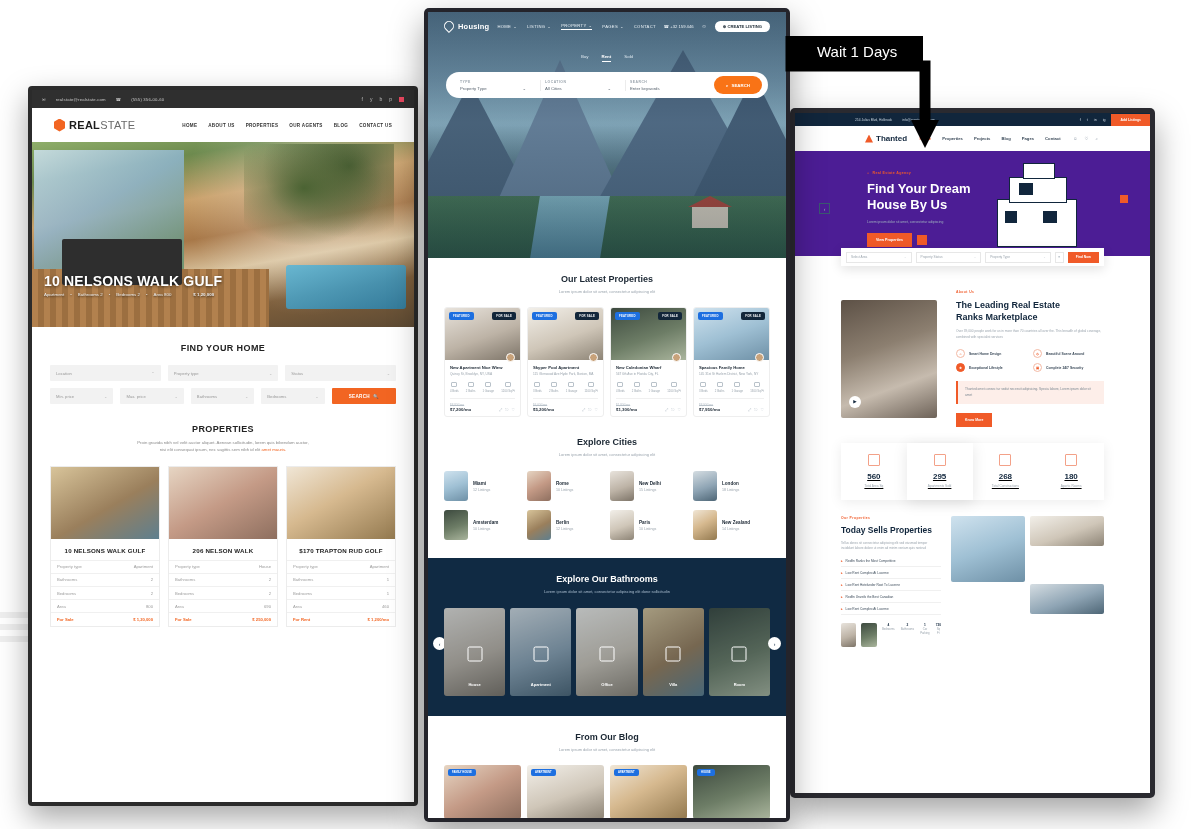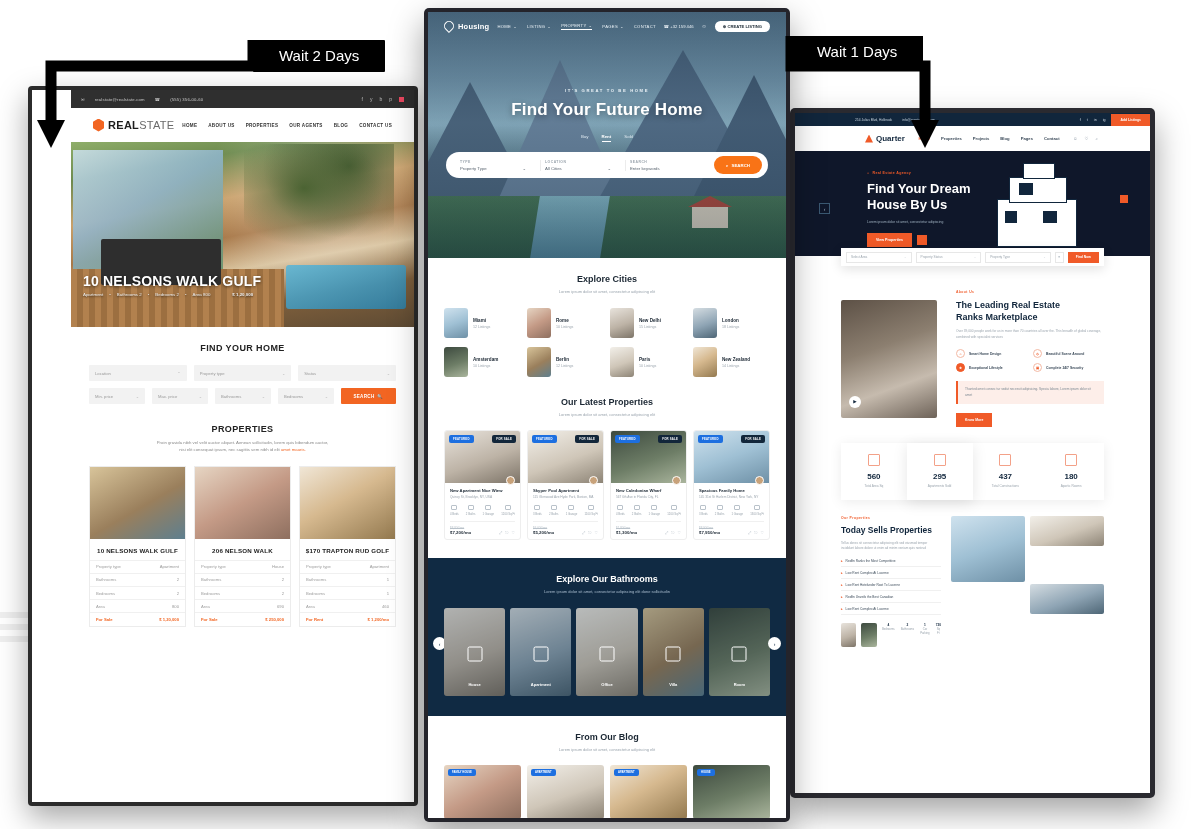--- a/index.html
+++ b/index.html
@@ -33,21 +33,21 @@
   #callout2 { left: 791px; top: 36px; }
 
   
   #screen1 {
     left: 28px; top: 86px; width: 390px; height: 720px;
     background: #2b2b2b; border-radius: 4px; z-index: 10;
     box-shadow: 0 12px 30px rgba(0,0,0,.35);
     padding: 0; overflow: hidden;
   }
   #screen1 .page { position:absolute; left:4px; top:4px; width:382px; height:712px;
-      background:#fff; overflow:hidden;padding-left:39px; }
+      background:#fff; overflow:hidden; }
 
   .rs-topbar { height: 18px; background: #2f2f2f; display:flex;
       align-items:center; justify-content:space-between; padding: 0 10px; }
   .rs-topbar .l, .rs-topbar .r { display:flex; align-items:center; gap:10px; }
   .rs-topbar span { color:#c9c9c9; font-size:4.2px; letter-spacing:.2px; display:flex; gap:2px; align-items:center;}
   .rs-soc { display:flex; gap:7px; align-items:center; }
   .rs-soc i { color:#bdbdbd; font-size:5px; font-style:normal; }
   .rs-soc i.pin { background:#e8475f; color:#fff; width:5px; height:5px; display:block; }
 
   .rs-nav { height: 34px; background:#fff; display:flex; align-items:center;
@@ -255,21 +255,21 @@
       justify-content:space-between; padding:0 52px 0 70px; }
   .qt-brand { display:flex; align-items:center; gap:3px; }
   .qt-brand .mk { width:8px; height:8px; background:#f05a28;
       clip-path: polygon(50% 0,100% 100%,0 100%); }
   .qt-brand .nm { font-size:8px; font-weight:700; color:#11263c; }
   .qt-links { display:flex; gap:11px; }
   .qt-links a { font-size:4.2px; color:#3b4a59; text-decoration:none; font-weight:600; }
   .qt-links a.on { color:#f05a28; }
   .qt-ico { display:flex; gap:7px; color:#8a97a4; font-size:4.4px; }
 
-  .qt-hero { height:105px; background:#0f172a; position:relative; overflow:hidden; }
+  .qt-hero { height:105px; background:#4c1d95; position:relative; overflow:hidden; }
   .qt-hero .pat { position:absolute; left:24px; top:12px; width:90px; height:80px;
       background-image: radial-gradient(#2c4963 .7px, transparent .7px);
       background-size:6px 6px; opacity:.9; }
   .qt-hero .txt { position:absolute; left:72px; top:20px; width:150px; }
   .qt-hero .kick { color:#f05a28; font-size:3.6px; font-weight:700; letter-spacing:.3px;
       display:flex; gap:3px; align-items:center; }
   .qt-hero .h1 { color:#fff; font-size:13px; font-weight:700; line-height:1.25; margin-top:6px; }
   .qt-hero .p { color:#9fb0bf; font-size:3.4px; margin-top:6px; }
   .qt-hero .btns { display:flex; gap:5px; align-items:center; margin-top:9px; }
   .qt-hero .b1 { background:#f05a28; color:#fff; font-size:3.6px; font-weight:700; padding:5px 9px; }
@@ -311,21 +311,21 @@
   .qt-feat .ic { width:9px; height:9px; border:1px solid #f3b9a4; border-radius:50%;
       display:flex; align-items:center; justify-content:center; font-size:3.4px; color:#f05a28; }
   .qt-feat.fill .ic { background:#f05a28; color:#fff; border-color:#f05a28; }
   .qt-quote { margin-top:9px; background:#fdeee9; border-left:2px solid #f05a28;
       padding:6px 7px; font-size:3.2px; color:#7d8993; line-height:1.7; }
   .qt-more { margin-top:9px; background:#f05a28; color:#fff; font-size:3.4px; font-weight:700;
       display:inline-block; padding:5px 9px; }
 
   .qt-stats { margin:16px 46px 0; background:#fff; display:flex;
       box-shadow:0 2px 12px rgba(0,0,0,.08); }
-  .qt-stat { flex:1; text-align:center; padding:11px 3px 12px; }
+  .qt-stat { flex:1; text-align:center; padding:11px 3px 12px;text-decoration:underline; }
   .qt-stat.hl { box-shadow:0 3px 14px rgba(0,0,0,.10); position:relative; z-index:2; }
   .qt-stat .ic { width:12px; height:12px; margin:0 auto 6px; border:1.2px solid #f3a188; border-radius:1px; }
   .qt-stat .nu { font-size:8px; font-weight:700; color:#11263c; }
   .qt-stat .lb { font-size:3.2px; color:#9aa4ad; margin-top:3px; }
 
   .qt-today { display:flex; gap:10px; padding:16px 46px 0; }
   .qt-today .body { width:100px; }
   .qt-today .kick { color:#f05a28; font-size:3.4px; font-weight:700; letter-spacing:.4px; }
   .qt-today h3 { font-size:8.5px; color:#11263c; margin-top:5px; }
   .qt-today .p { font-size:3.1px; color:#9aa4ad; margin-top:6px; line-height:1.7; }
@@ -574,21 +574,21 @@
           <i>t</i>
           <i>in</i>
           <i>ig</i>
           <div class="cta">Add Listings</div>
         </div>
       </div>
 
       <div class="qt-nav">
         <div class="qt-brand">
           <div class="mk"></div>
-          <div class="nm">Quarter</div>
+          <div class="nm">Thanted</div>
         </div>
         <div class="qt-links">
           <a class="on">Home</a>
           <a>Properties</a>
           <a>Projects</a>
           <a>Blog</a>
           <a>Pages</a>
           <a>Contact</a>
         </div>
         <div class="qt-ico">
@@ -686,21 +686,21 @@
           <div class="nu">560</div>
           <div class="lb">Total Area Sq</div>
         </div>
         <div class="qt-stat hl">
           <div class="ic"></div>
           <div class="nu">295</div>
           <div class="lb">Apartments Sold</div>
         </div>
         <div class="qt-stat">
           <div class="ic"></div>
-          <div class="nu">437</div>
+          <div class="nu">268</div>
           <div class="lb">Total Constructions</div>
         </div>
         <div class="qt-stat">
           <div class="ic"></div>
           <div class="nu">180</div>
           <div class="lb">Apartic Rooms</div>
         </div>
       </div>
 
       <div class="qt-today">
@@ -796,24 +796,20 @@
               <span>+32 159 446</span>
             </div>
             <span style="color:#eaf1f6;font-size:5px">☺</span>
             <div class="pill">
               <span>⊕</span>
               <span>CREATE LISTING</span>
             </div>
           </div>
         </div>
 
-        <div class="hs-heroTxt">
-          <div class="kicker">IT'S GREAT TO BE HOME</div>
-          <div class="h1">Find Your Future Home</div>
-        </div>
 
         <div class="hs-tabs">
           <span>Buy</span>
           <span class="on">Rent</span>
           <span>Sold</span>
         </div>
 
         <div class="hs-search">
           <div class="cell">
             <div class="lb">TYPE</div>
@@ -832,20 +828,192 @@
           <div class="cell">
             <div class="lb">SEARCH</div>
             <div class="vl">
                 <span>Enter keywords</span>
               </div>
           </div>
           <div class="go">
             <span>⌕</span>
             <span>SEARCH</span>
           </div>
+        </div>
+      </div>
+
+      <div class="hs-sec">
+        <div class="hs-h2">Our Latest Properties</div>
+        <div class="hs-p">Lorem ipsum dolor sit amet, consectetur adipiscing elit</div>
+        <div class="hs-props">
+
+          <div class="hs-prop">
+            <div class="im ph-e">
+              <div class="tagL">FEATURED</div>
+              <div class="tagR">FOR SALE</div>
+            </div>
+            <div class="bd">
+              <div class="av"></div>
+              <div class="t">New Apartment Nice Wiew</div>
+              <div class="ad">Quincy St, Brooklyn, NY, USA</div>
+              <div class="sp">
+                <div>
+                    <div class="ic"></div>
+                    <div class="lb">4 Beds</div>
+                  </div>
+                <div>
+                    <div class="ic"></div>
+                    <div class="lb">2 Baths</div>
+                  </div>
+                <div>
+                    <div class="ic"></div>
+                    <div class="lb">1 Garage</div>
+                  </div>
+                <div>
+                    <div class="ic"></div>
+                    <div class="lb">1200 Sq Ft</div>
+                  </div>
+              </div>
+              <div class="ft">
+                <div>
+                    <div class="old">$8,800/mo</div>
+                    <div class="new">$7,200/mo</div>
+                  </div>
+                <div class="ics">
+                    <span>⤢</span>
+                    <span>⎋</span>
+                    <span>♡</span>
+                  </div>
+              </div>
+            </div>
+          </div>
+
+          <div class="hs-prop">
+            <div class="im ph-h">
+              <div class="tagL">FEATURED</div>
+              <div class="tagR">FOR SALE</div>
+            </div>
+            <div class="bd">
+              <div class="av"></div>
+              <div class="t">Skyper Pool Apartment</div>
+              <div class="ad">115 Glenwood Ave Hyde Park, Boston, MA</div>
+              <div class="sp">
+                <div>
+                    <div class="ic"></div>
+                    <div class="lb">3 Beds</div>
+                  </div>
+                <div>
+                    <div class="ic"></div>
+                    <div class="lb">2 Baths</div>
+                  </div>
+                <div>
+                    <div class="ic"></div>
+                    <div class="lb">1 Garage</div>
+                  </div>
+                <div>
+                    <div class="ic"></div>
+                    <div class="lb">1100 Sq Ft</div>
+                  </div>
+              </div>
+              <div class="ft">
+                <div>
+                    <div class="old">$6,600/mo</div>
+                    <div class="new">$5,200/mo</div>
+                  </div>
+                <div class="ics">
+                    <span>⤢</span>
+                    <span>⎋</span>
+                    <span>♡</span>
+                  </div>
+              </div>
+            </div>
+          </div>
+
+          <div class="hs-prop">
+            <div class="im ph-g">
+              <div class="tagL">FEATURED</div>
+              <div class="tagR">FOR SALE</div>
+            </div>
+            <div class="bd">
+              <div class="av"></div>
+              <div class="t">New Caledonian Wharf</div>
+              <div class="ad">567 6th Ave in Florida City, FL</div>
+              <div class="sp">
+                <div>
+                    <div class="ic"></div>
+                    <div class="lb">4 Beds</div>
+                  </div>
+                <div>
+                    <div class="ic"></div>
+                    <div class="lb">2 Baths</div>
+                  </div>
+                <div>
+                    <div class="ic"></div>
+                    <div class="lb">1 Garage</div>
+                  </div>
+                <div>
+                    <div class="ic"></div>
+                    <div class="lb">1200 Sq Ft</div>
+                  </div>
+              </div>
+              <div class="ft">
+                <div>
+                    <div class="old">$1,800/mo</div>
+                    <div class="new">$1,300/mo</div>
+                  </div>
+                <div class="ics">
+                    <span>⤢</span>
+                    <span>⎋</span>
+                    <span>♡</span>
+                  </div>
+              </div>
+            </div>
+          </div>
+
+          <div class="hs-prop">
+            <div class="im ph-d">
+              <div class="tagL">FEATURED</div>
+              <div class="tagR">FOR SALE</div>
+            </div>
+            <div class="bd">
+              <div class="av"></div>
+              <div class="t">Spacious Family Home</div>
+              <div class="ad">145 31st St Harlem District, New York, NY</div>
+              <div class="sp">
+                <div>
+                    <div class="ic"></div>
+                    <div class="lb">3 Beds</div>
+                  </div>
+                <div>
+                    <div class="ic"></div>
+                    <div class="lb">2 Baths</div>
+                  </div>
+                <div>
+                    <div class="ic"></div>
+                    <div class="lb">1 Garage</div>
+                  </div>
+                <div>
+                    <div class="ic"></div>
+                    <div class="lb">1300 Sq Ft</div>
+                  </div>
+              </div>
+              <div class="ft">
+                <div>
+                    <div class="old">$8,900/mo</div>
+                    <div class="new">$7,950/mo</div>
+                  </div>
+                <div class="ics">
+                    <span>⤢</span>
+                    <span>⎋</span>
+                    <span>♡</span>
+                  </div>
+              </div>
+            </div>
+          </div>
+
         </div>
       </div>
 
       <div class="hs-sec">
         <div class="hs-h2">Explore Cities</div>
         <div class="hs-p">Lorem ipsum dolor sit amet, consectetur adipiscing elit</div>
         <div class="hs-cities">
           <div class="hs-city">
               <div class="im ph-d"></div>
               <div>
@@ -898,192 +1066,20 @@
           <div class="hs-city">
               <div class="im ph-c"></div>
               <div>
                 <div class="nm">New Zealand</div>
                 <div class="ct">14 Listings</div>
               </div>
             </div>
         </div>
       </div>
 
-      <div class="hs-sec">
-        <div class="hs-h2">Our Latest Properties</div>
-        <div class="hs-p">Lorem ipsum dolor sit amet, consectetur adipiscing elit</div>
-        <div class="hs-props">
-
-          <div class="hs-prop">
-            <div class="im ph-e">
-              <div class="tagL">FEATURED</div>
-              <div class="tagR">FOR SALE</div>
-            </div>
-            <div class="bd">
-              <div class="av"></div>
-              <div class="t">New Apartment Nice Wiew</div>
-              <div class="ad">Quincy St, Brooklyn, NY, USA</div>
-              <div class="sp">
-                <div>
-                    <div class="ic"></div>
-                    <div class="lb">4 Beds</div>
-                  </div>
-                <div>
-                    <div class="ic"></div>
-                    <div class="lb">2 Baths</div>
-                  </div>
-                <div>
-                    <div class="ic"></div>
-                    <div class="lb">1 Garage</div>
-                  </div>
-                <div>
-                    <div class="ic"></div>
-                    <div class="lb">1200 Sq Ft</div>
-                  </div>
-              </div>
-              <div class="ft">
-                <div>
-                    <div class="old">$8,800/mo</div>
-                    <div class="new">$7,200/mo</div>
-                  </div>
-                <div class="ics">
-                    <span>⤢</span>
-                    <span>⎋</span>
-                    <span>♡</span>
-                  </div>
-              </div>
-            </div>
-          </div>
-
-          <div class="hs-prop">
-            <div class="im ph-h">
-              <div class="tagL">FEATURED</div>
-              <div class="tagR">FOR SALE</div>
-            </div>
-            <div class="bd">
-              <div class="av"></div>
-              <div class="t">Skyper Pool Apartment</div>
-              <div class="ad">115 Glenwood Ave Hyde Park, Boston, MA</div>
-              <div class="sp">
-                <div>
-                    <div class="ic"></div>
-                    <div class="lb">3 Beds</div>
-                  </div>
-                <div>
-                    <div class="ic"></div>
-                    <div class="lb">2 Baths</div>
-                  </div>
-                <div>
-                    <div class="ic"></div>
-                    <div class="lb">1 Garage</div>
-                  </div>
-                <div>
-                    <div class="ic"></div>
-                    <div class="lb">1100 Sq Ft</div>
-                  </div>
-              </div>
-              <div class="ft">
-                <div>
-                    <div class="old">$6,600/mo</div>
-                    <div class="new">$5,200/mo</div>
-                  </div>
-                <div class="ics">
-                    <span>⤢</span>
-                    <span>⎋</span>
-                    <span>♡</span>
-                  </div>
-              </div>
-            </div>
-          </div>
-
-          <div class="hs-prop">
-            <div class="im ph-g">
-              <div class="tagL">FEATURED</div>
-              <div class="tagR">FOR SALE</div>
-            </div>
-            <div class="bd">
-              <div class="av"></div>
-              <div class="t">New Caledonian Wharf</div>
-              <div class="ad">567 6th Ave in Florida City, FL</div>
-              <div class="sp">
-                <div>
-                    <div class="ic"></div>
-                    <div class="lb">4 Beds</div>
-                  </div>
-                <div>
-                    <div class="ic"></div>
-                    <div class="lb">2 Baths</div>
-                  </div>
-                <div>
-                    <div class="ic"></div>
-                    <div class="lb">1 Garage</div>
-                  </div>
-                <div>
-                    <div class="ic"></div>
-                    <div class="lb">1200 Sq Ft</div>
-                  </div>
-              </div>
-              <div class="ft">
-                <div>
-                    <div class="old">$1,800/mo</div>
-                    <div class="new">$1,300/mo</div>
-                  </div>
-                <div class="ics">
-                    <span>⤢</span>
-                    <span>⎋</span>
-                    <span>♡</span>
-                  </div>
-              </div>
-            </div>
-          </div>
-
-          <div class="hs-prop">
-            <div class="im ph-d">
-              <div class="tagL">FEATURED</div>
-              <div class="tagR">FOR SALE</div>
-            </div>
-            <div class="bd">
-              <div class="av"></div>
-              <div class="t">Spacious Family Home</div>
-              <div class="ad">145 31st St Harlem District, New York, NY</div>
-              <div class="sp">
-                <div>
-                    <div class="ic"></div>
-                    <div class="lb">3 Beds</div>
-                  </div>
-                <div>
-                    <div class="ic"></div>
-                    <div class="lb">2 Baths</div>
-                  </div>
-                <div>
-                    <div class="ic"></div>
-                    <div class="lb">1 Garage</div>
-                  </div>
-                <div>
-                    <div class="ic"></div>
-                    <div class="lb">1300 Sq Ft</div>
-                  </div>
-              </div>
-              <div class="ft">
-                <div>
-                    <div class="old">$8,900/mo</div>
-                    <div class="new">$7,950/mo</div>
-                  </div>
-                <div class="ics">
-                    <span>⤢</span>
-                    <span>⎋</span>
-                    <span>♡</span>
-                  </div>
-              </div>
-            </div>
-          </div>
-
-        </div>
-      </div>
-
       <div class="hs-dark">
         <div class="hs-h2">Explore Our Bathrooms</div>
         <div class="hs-p">Lorem ipsum dolor sit amet, consectetur adipiscing elit done sollicitudin</div>
         <div class="hs-cats">
           <div class="hs-arrow l">‹</div>
           <div class="hs-cat ph-e">
               <div class="ov"></div>
               <div class="ic"></div>
               <div class="lb">House</div>
             </div>
@@ -1154,27 +1150,20 @@
                 <span>26 April, 2021</span>
               </div>
             <div class="t">You Can Buy The Piano Teacher's Home from Groundhog Day</div>
           </div>
         </div>
       </div>
 
     </div>
   </div>
 
-  <div class="callout" id="callout1">
-    <div class="label">Wait 2 Days</div>
-    <svg width="230" height="120" style="position:absolute;left:-228px;top:-4px;overflow:visible">
-      <path d="M228 4 L228 30 L26 30 L26 90" stroke="#000" stroke-width="11" fill="none"></path>
-      <path d="M26 112 L12 84 L40 84 Z" fill="#000"></path>
-    </svg>
-  </div>
 
   <div class="callout" id="callout2">
     <div class="label">Wait 1 Days</div>
     <svg width="260" height="130" style="position:absolute;left:-6px;top:-6px;overflow:visible">
       <path d="M6 6 L6 36 L140 36 L140 96" stroke="#000" stroke-width="11" fill="none"></path>
       <path d="M140 118 L126 90 L154 90 Z" fill="#000"></path>
     </svg>
   </div>
 
 </div>

